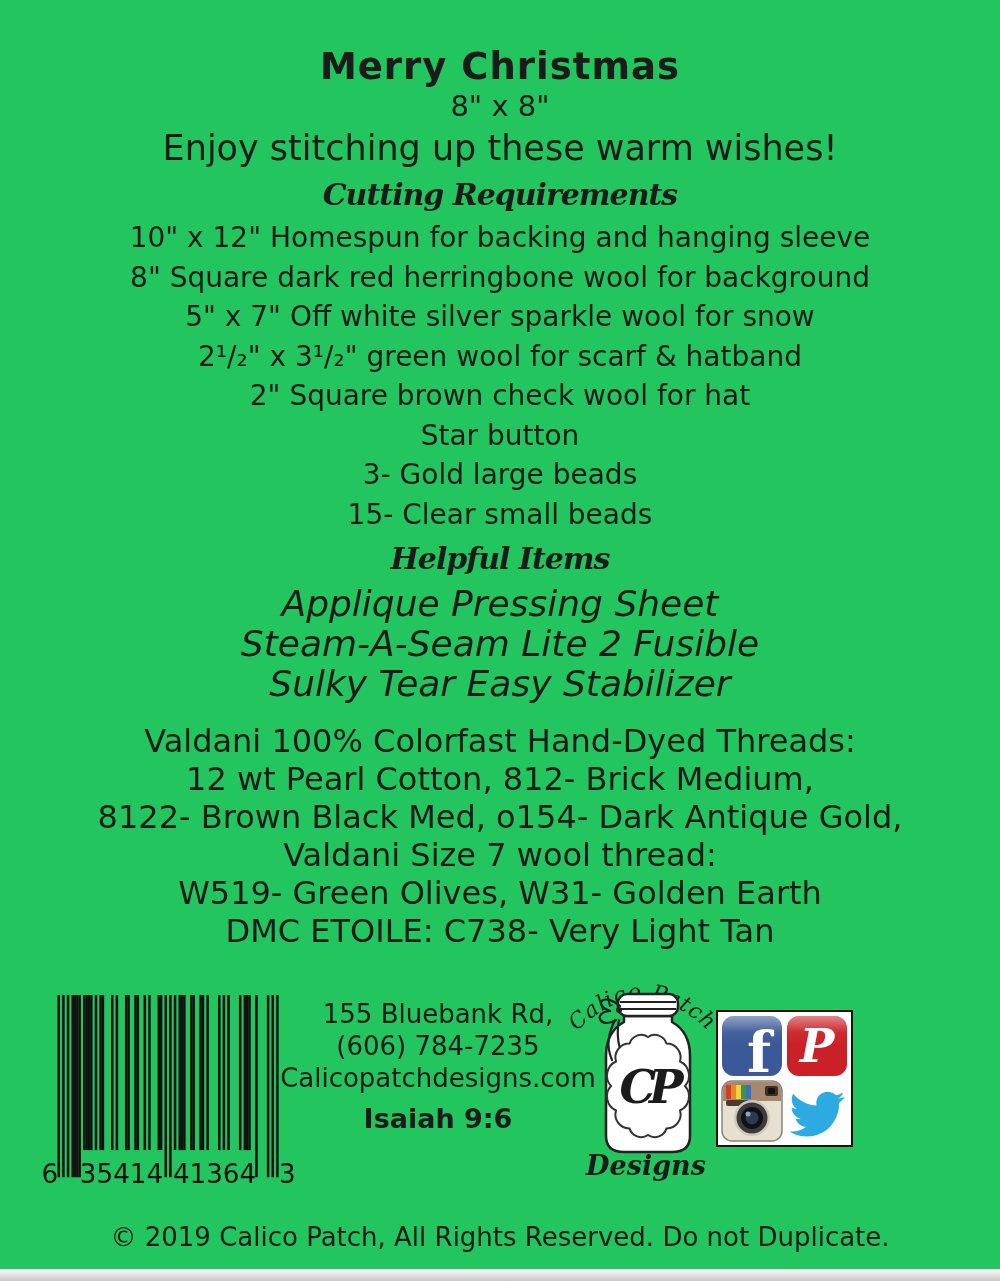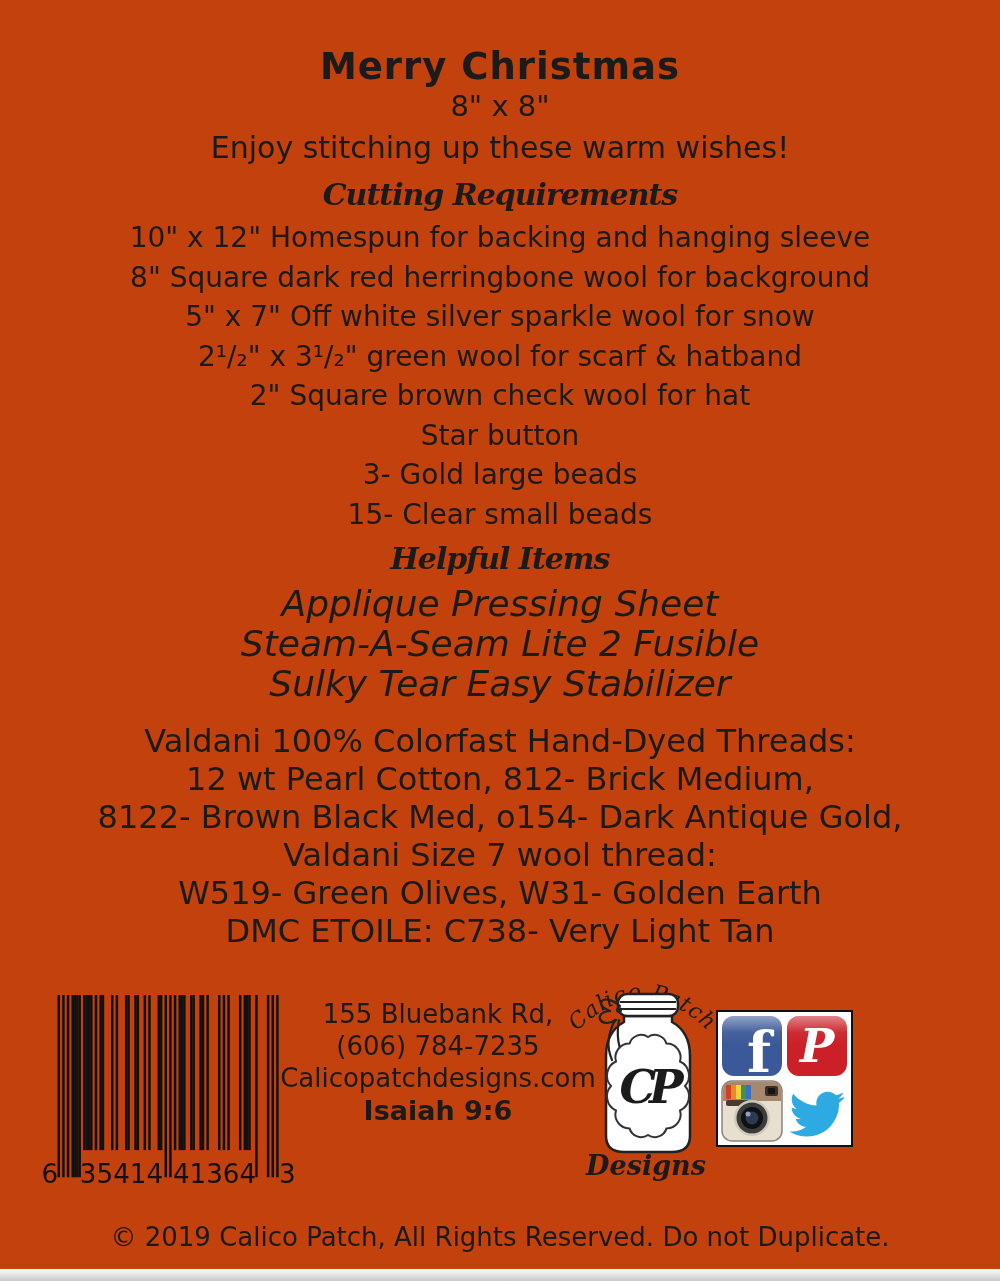--- a/index.html
+++ b/index.html
@@ -4,44 +4,44 @@
 <style>
   * { margin:0; padding:0; box-sizing:border-box; }
   html,body { background:#ffffff; }
   body {
     width:1000px; height:1281px;
     font-family:"DejaVu Sans", sans-serif;
     color:#1b1b1b;
   }
   .sheet {
     position:relative; width:1000px; height:1281px;
-    background:#c2410c; overflow:hidden; text-align:center;
+    background:#22c55e; overflow:hidden; text-align:center;
   }
   .title { padding-top:46px; font-size:37px; font-weight:700; line-height:42px; letter-spacing:1px; }
   .size-line { font-size:29px; line-height:36px; }
-  .tagline { font-size:30px; line-height:48px; }
+  .tagline { font-size:35px; line-height:48px; }
   .script-heading {
     font-family:"DejaVu Serif", serif; font-style:italic; font-weight:700;
     font-size:30px; line-height:46px; letter-spacing:-1px;
   }
   .script-heading.helpful { line-height:50px; }
   .cut-list div { font-size:28px; line-height:39.5px; }
   .helpful-list div { font-size:36px; line-height:40px;font-style:italic; }
   .threads { margin-top:18px; }
   .threads div { font-size:32px; line-height:38px; }
 
   
   .barcode-block { position:absolute; left:42px; top:995px; width:260px; }
   .barcode-block svg { display:block; }
   .barcode-svg rect { fill:#111; }
   .barcode-digit { font-family:"DejaVu Sans", sans-serif; font-size:27px; fill:#111; }
 
   .address-block { position:absolute; left:278px; top:998px; width:320px; }
   .address-block div { font-size:26px; line-height:32px; }
-  .address-block .verse { margin-top:1px; font-weight:700; font-size:27px; }
+  .address-block .verse { margin-top:9px; font-weight:700; font-size:27px; }
 
   .logo-block { position:absolute; left:570px; top:966px; width:145px; height:215px; }
   .logo-block svg { display:block; }
   .logo-text { font-family:"DejaVu Serif", serif; font-style:italic; fill:#1b1b1b; }
   .jar-stroke { fill:#ffffff; stroke:#222; stroke-width:2.5; stroke-linejoin:round; }
   .bow-stroke { fill:none; stroke:#222; stroke-width:2.2; stroke-linecap:round; }
 
   .social-box {
     position:absolute; left:716px; top:1010px;
     border:2px solid #111; background:#fff; padding:3px;

